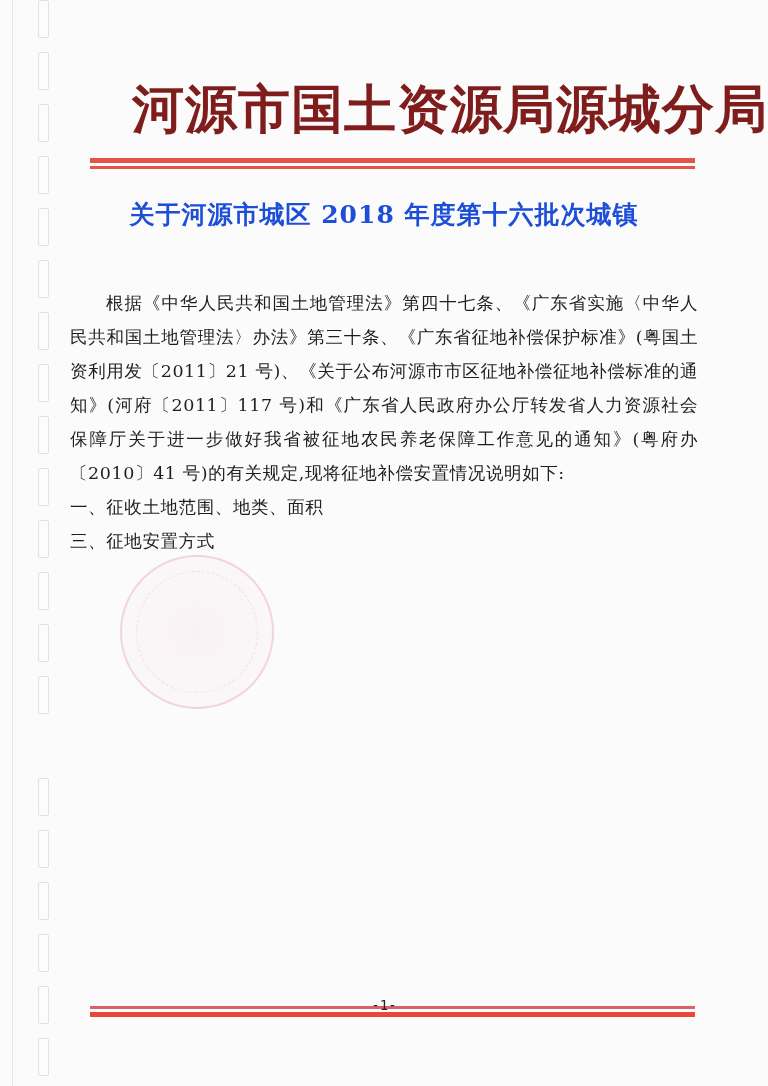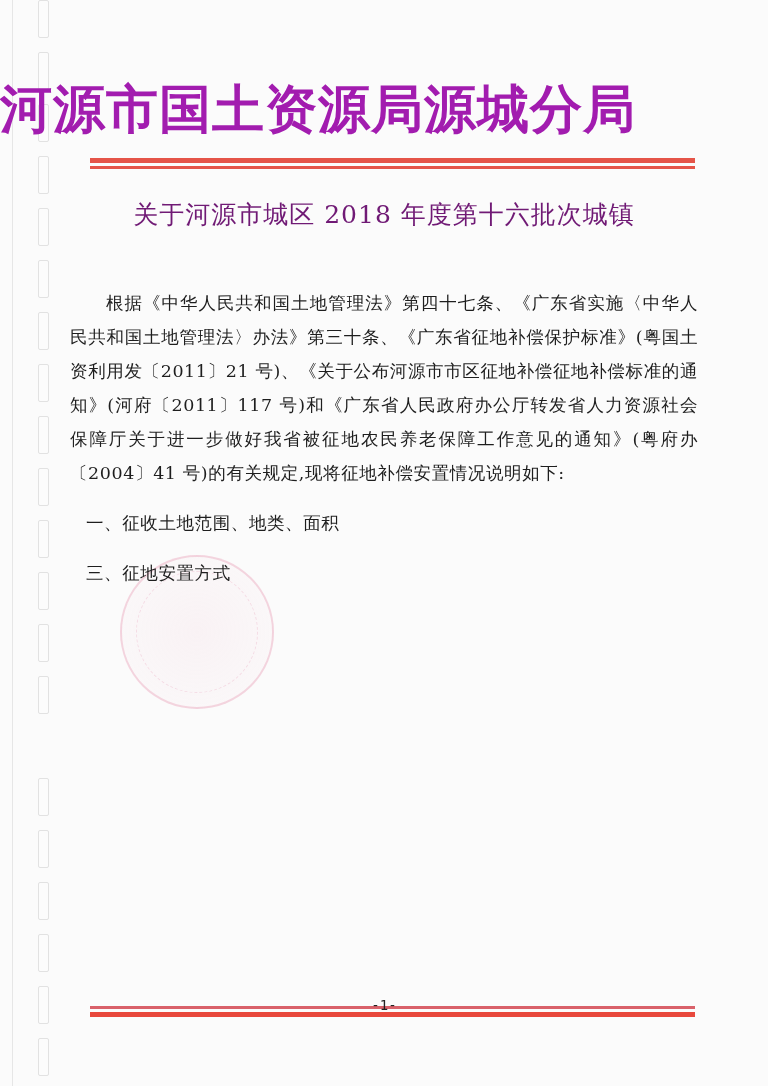--- a/index.html
+++ b/index.html
@@ -11,51 +11,51 @@
   }
   .page-edge {
     position: absolute; left: 12px; top: 0; bottom: 0; width: 1px; background: #e6e6e6;
   }
   .binding-holes { position: absolute; left: 38px; top: 0; width: 12px; height: 1086px; }
   .hole {
     position: absolute; left: 0; width: 9px; height: 36px;
     border: 1px solid #e2e2e2; border-radius: 2px; background: #fcfcfc;
   }
   .org-header {
-    position: absolute; left: 0; right: 0; top: 76px; text-align: left;
+    position: absolute; left: 0; right: 0; top: 76px; text-align: right;
     font-family: "DejaVu Serif", "Liberation Serif", serif;
     font-weight: bold; font-size: 52px; letter-spacing: 1px;
-    color: #a21caf; line-height: 66px;
+    color: #7f1d1d; line-height: 66px;
   }
   .rule { position: absolute; left: 90px; width: 605px; }
   .rule .thick { height: 5px; background: #e55448; }
   .rule .thin { height: 3px; background: #e55448; margin-top: 3px; }
   .rule-top { top: 158px; }
   .rule-bottom { top: 1006px; }
   .rule-bottom .thick { height: 3px; background: #d9616a; }
   .rule-bottom .thin { height: 5px; margin-top: 3px; background: #e8483c; }
   .page-number {
     position: absolute; left: 0; right: 0; top: 997px; text-align: center;
     font-family: "DejaVu Sans Mono", "Liberation Mono", monospace;
     font-size: 14px; color: #222;
   }
   .page-number span { background: transparent; padding: 0 2px; }
   .doc-title {
     position: absolute; left: 0; right: 0; top: 195px; text-align: center;
-    font-size: 25px; line-height: 39px; font-weight: normal; color: #701a75;
+    font-size: 25px; line-height: 39px; font-weight: bold; color: #1d4ed8;
     letter-spacing: 1px;
   }
   .body-text {
     position: absolute; left: 70px; width: 628px; top: 286px;
     font-size: 17.5px; line-height: 34px; color: #1e1e1e;
     text-align: justify; text-align-last: left;
     letter-spacing: 0.6px;
   }
   .para { margin: 0; text-indent: 36px; }
-  .heading { margin: 16px; text-indent: 0; }
+  .heading { margin: 0; text-indent: 0; }
   .stamp {
     position: absolute; left: 120px; top: 555px; width: 150px; height: 150px;
     border-radius: 50%; border: 2px solid rgba(230,140,170,0.35);
     background: radial-gradient(circle, rgba(240,180,200,0.12) 0%, rgba(240,180,200,0.05) 70%, transparent 71%);
     pointer-events: none;
   }
   .stamp-inner {
     position: absolute; left: 14px; top: 14px; right: 14px; bottom: 14px;
     border-radius: 50%; border: 1px dashed rgba(225,140,170,0.25);
   }
@@ -97,21 +97,21 @@
 
 <div class="doc-title">
   <div>关于河源市城区 2018 年度第十六批次城镇</div>
 </div>
 
 <div class="stamp">
   <div class="stamp-inner"></div>
 </div>
 
 <div class="body-text">
-  <p class="para">根据《中华人民共和国土地管理法》第四十七条、《广东省实施〈中华人民共和国土地管理法〉办法》第三十条、《广东省征地补偿保护标准》(粤国土资利用发〔2011〕21 号)、《关于公布河源市市区征地补偿征地补偿标准的通知》(河府〔2011〕117 号)和《广东省人民政府办公厅转发省人力资源社会保障厅关于进一步做好我省被征地农民养老保障工作意见的通知》(粤府办〔2004〕41 号)的有关规定,现将征地补偿安置情况说明如下:</p>
+  <p class="para">根据《中华人民共和国土地管理法》第四十七条、《广东省实施〈中华人民共和国土地管理法〉办法》第三十条、《广东省征地补偿保护标准》(粤国土资利用发〔2011〕21 号)、《关于公布河源市市区征地补偿征地补偿标准的通知》(河府〔2011〕117 号)和《广东省人民政府办公厅转发省人力资源社会保障厅关于进一步做好我省被征地农民养老保障工作意见的通知》(粤府办〔2010〕41 号)的有关规定,现将征地补偿安置情况说明如下:</p>
   <p class="heading">一、征收土地范围、地类、面积</p>
   <p class="heading">三、征地安置方式</p>
 </div>
 
 <div class="rule rule-bottom">
   <div class="thick"></div>
   <div class="thin"></div>
 </div>
 <div class="page-number">
   <span>-1-</span>

